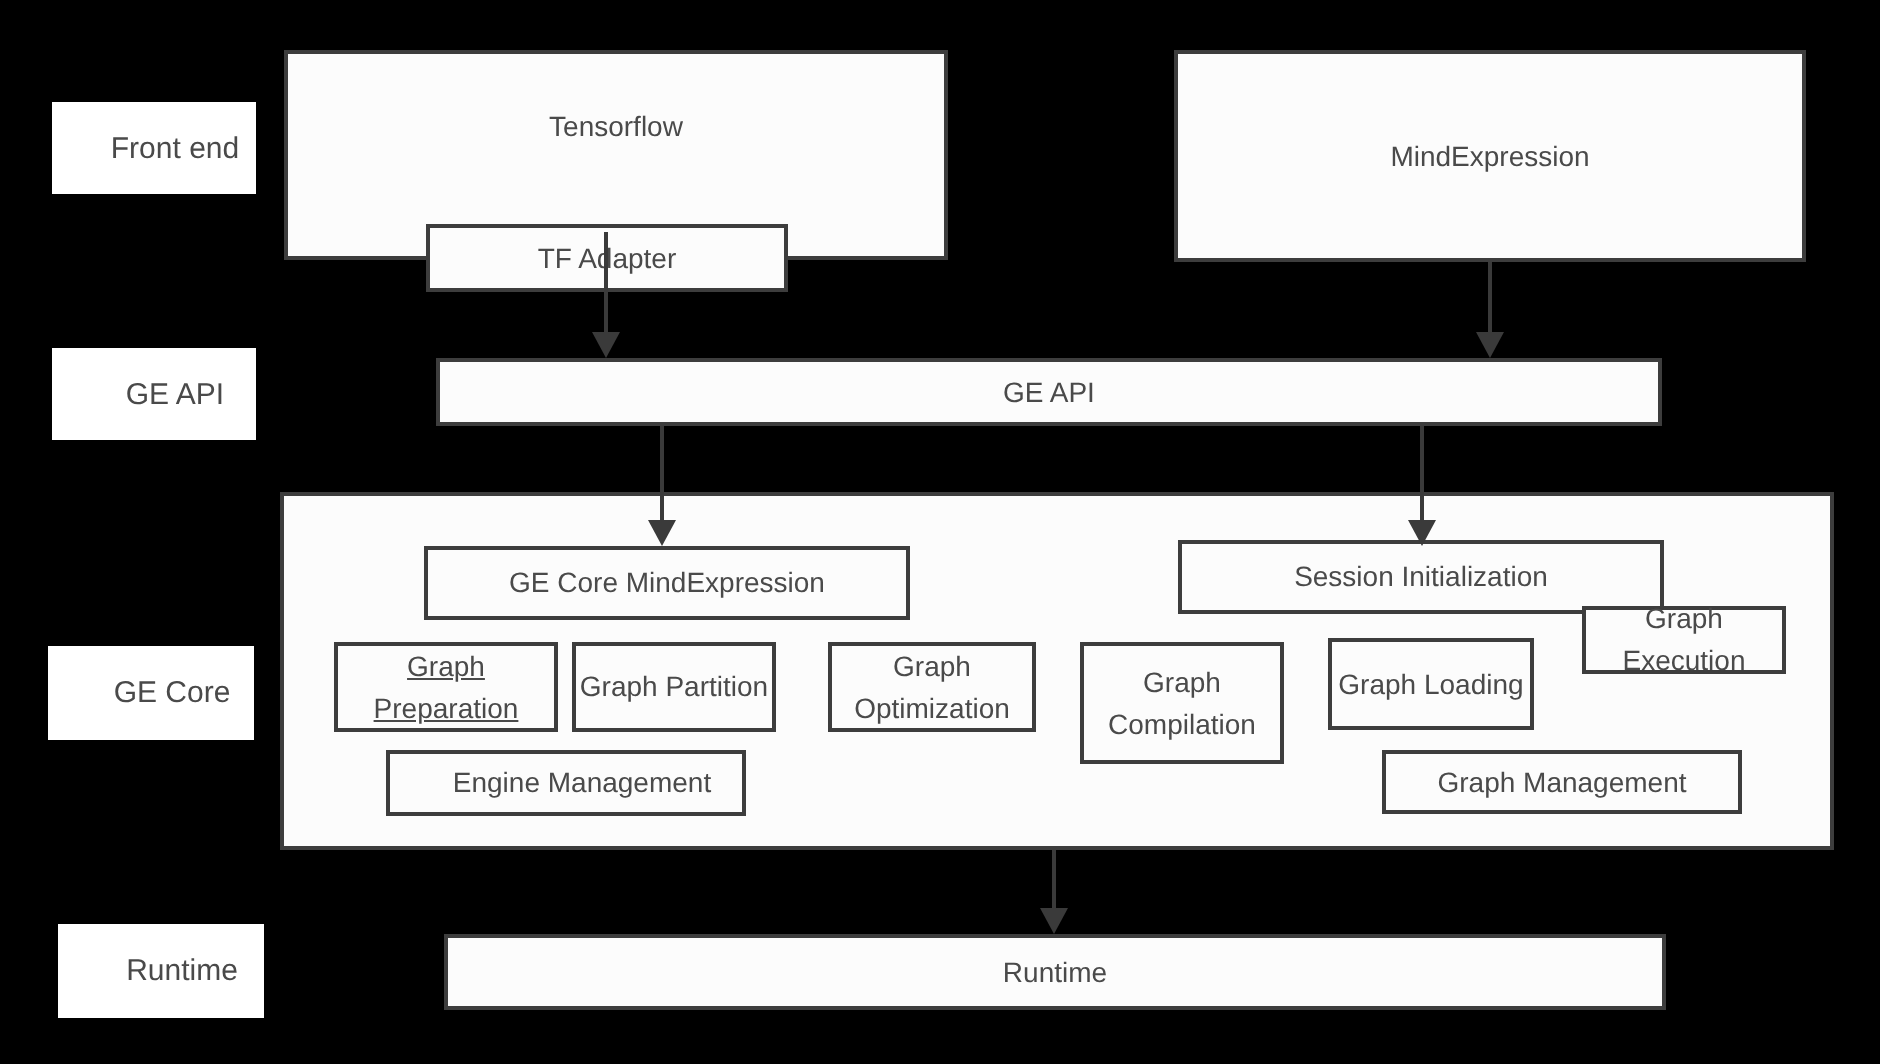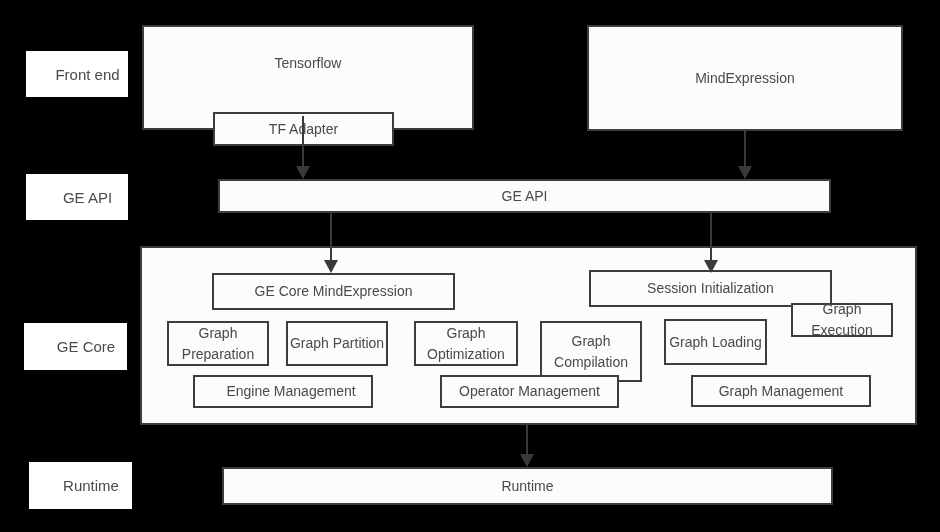--- a/index.html
+++ b/index.html
@@ -89,29 +89,28 @@
 
   <div class="box" style="left:587px; top:25px; width:316px; height:106px;">MindExpression</div>
 
   <div class="box" style="left:218px; top:179px; width:613px; height:34px;">GE API</div>
 
   <div class="box container-box" style="left:140px; top:246px; width:777px; height:179px;"></div>
 
   <div class="box" style="left:212px; top:273px; width:243px; height:37px;">GE Core MindExpression</div>
   <div class="box" style="left:589px; top:270px; width:243px; height:37px;">Session Initialization</div>
 
-  <div class="box" style="left:167px; top:321px; width:102px; height:45px;">Graph Preparation</div>
+  <div class="box" style="left:167px; top:321px; width:112px; height:45px;text-decoration:underline;">Graph Preparation</div>
   <div class="box" style="left:286px; top:321px; width:102px; height:45px;text-align:right;">Graph Partition</div>
   <div class="box" style="left:414px; top:321px; width:104px; height:45px;">Graph Optimization</div>
   <div class="box" style="left:540px; top:321px; width:102px; height:61px;">Graph Compilation</div>
   <div class="box" style="left:664px; top:319px; width:103px; height:46px;">Graph Loading</div>
   <div class="box" style="left:791px; top:303px; width:102px; height:34px;">Graph Execution</div>
 
   <div class="box" style="left:193px; top:375px; width:180px; height:33px;padding-left:16px;">Engine Management</div>
-  <div class="box" style="left:440px; top:375px; width:179px; height:33px;">Operator Management</div>
   <div class="box" style="left:691px; top:375px; width:180px; height:32px;">Graph Management</div>
 
   <div class="box" style="left:222px; top:467px; width:611px; height:38px;">Runtime</div>
 
   <div class="arrow" style="left:296px; top:116px; height:63px;">
     <div class="stem"></div>
       <div class="head"></div>
   </div>
   <div class="arrow" style="left:738px; top:131px; height:48px;">
     <div class="stem"></div>

